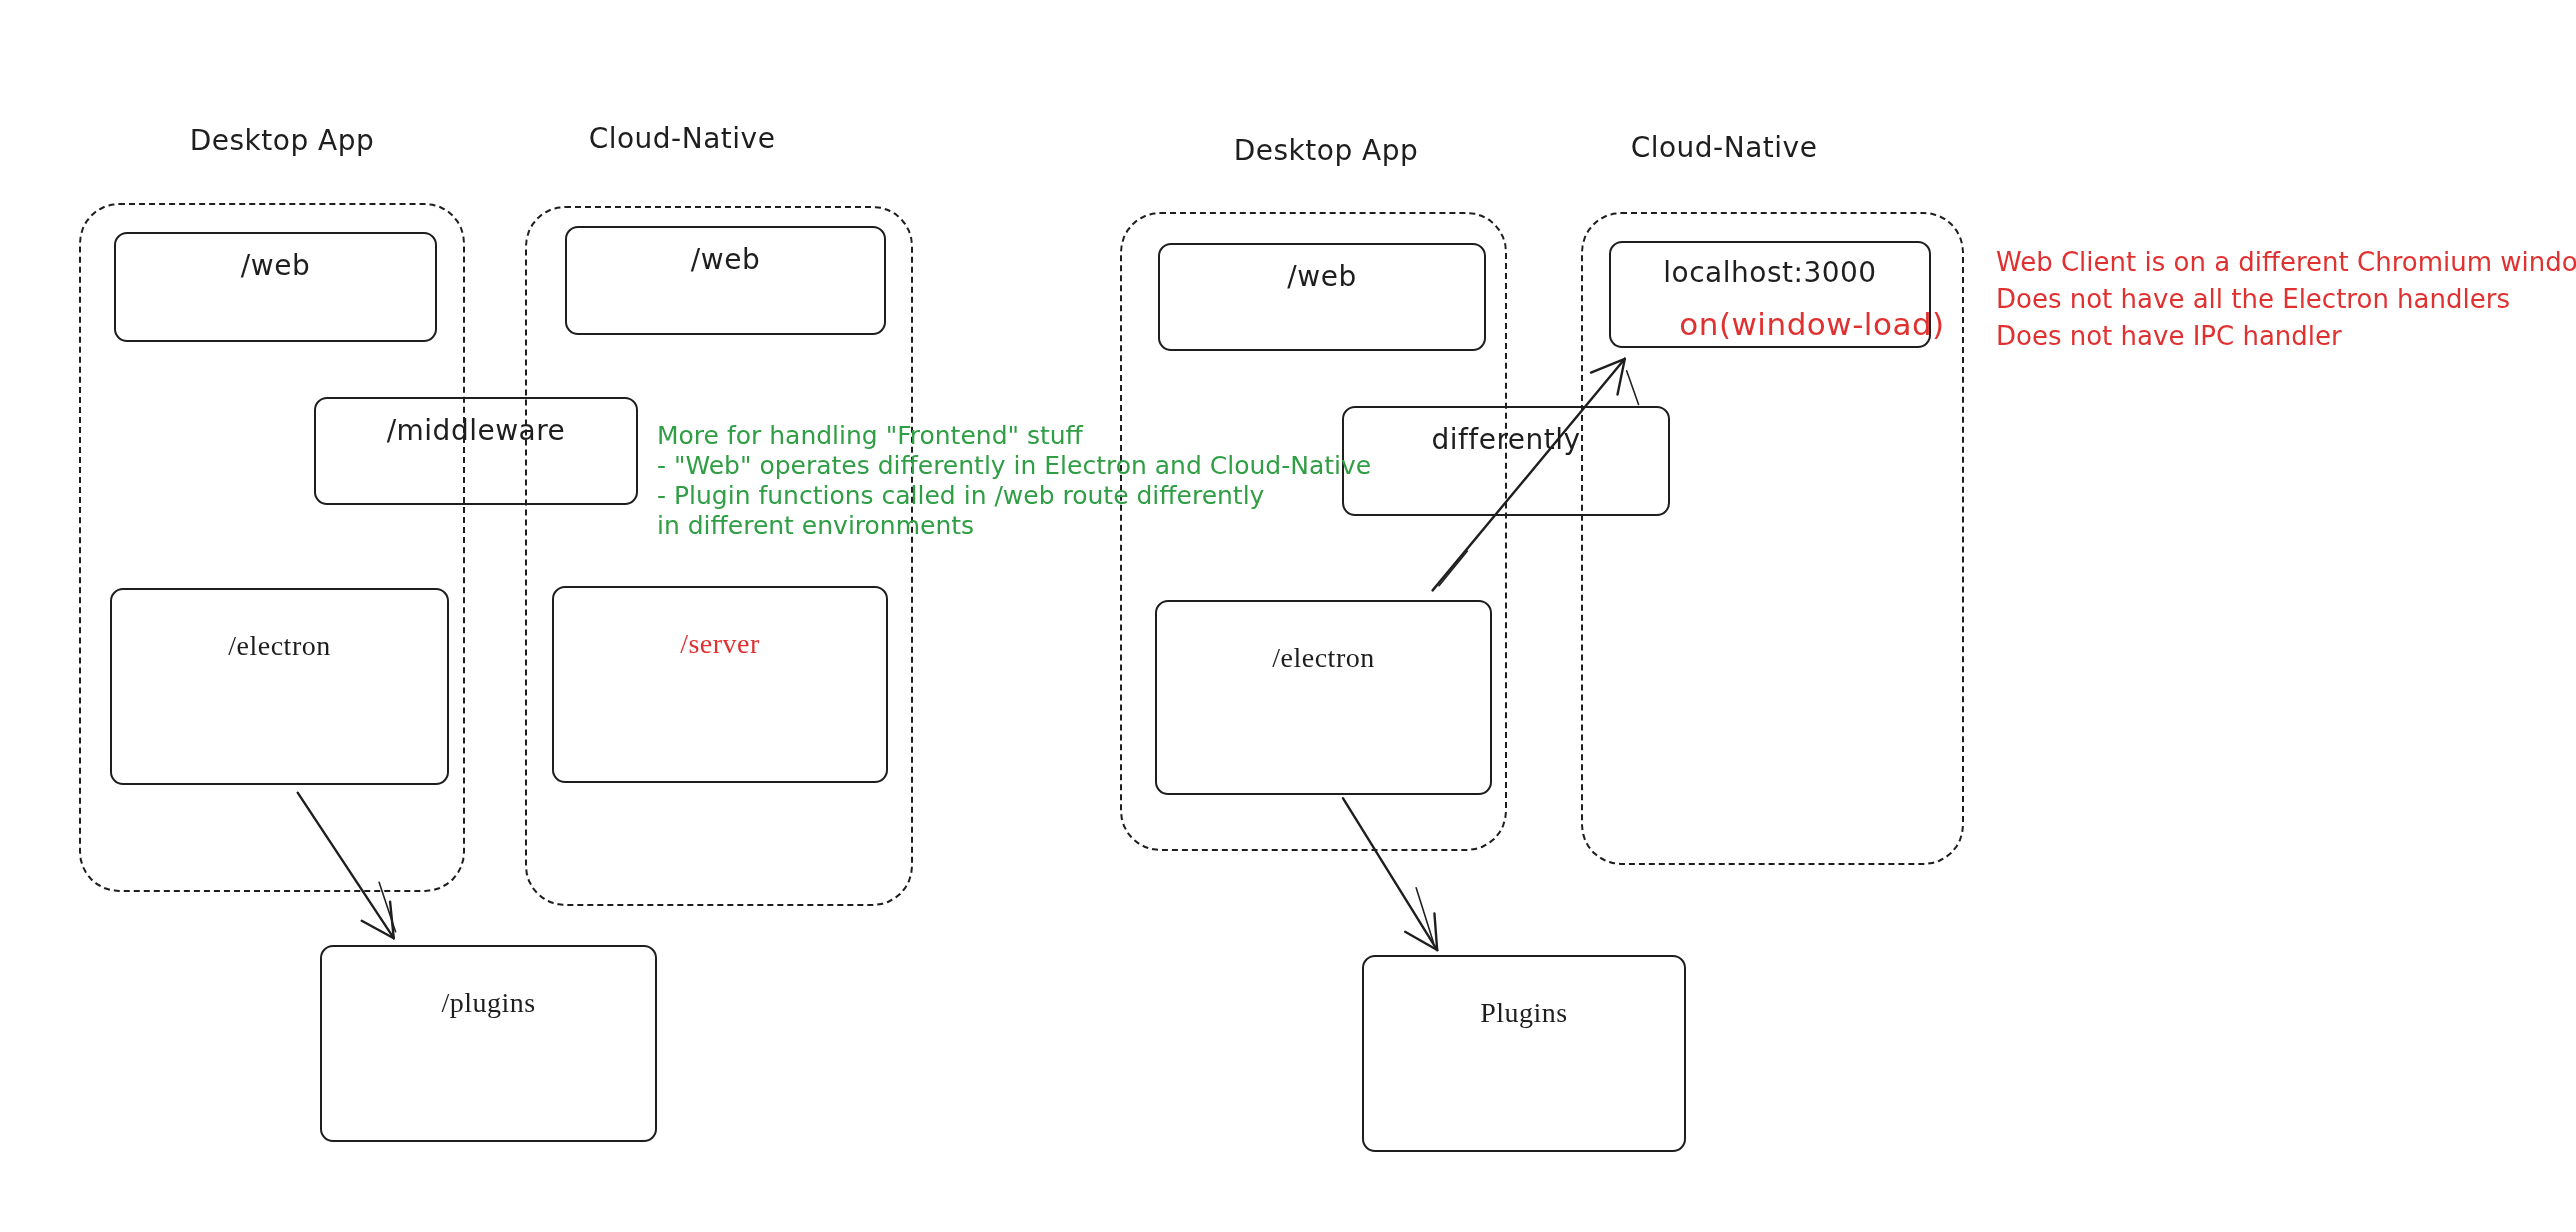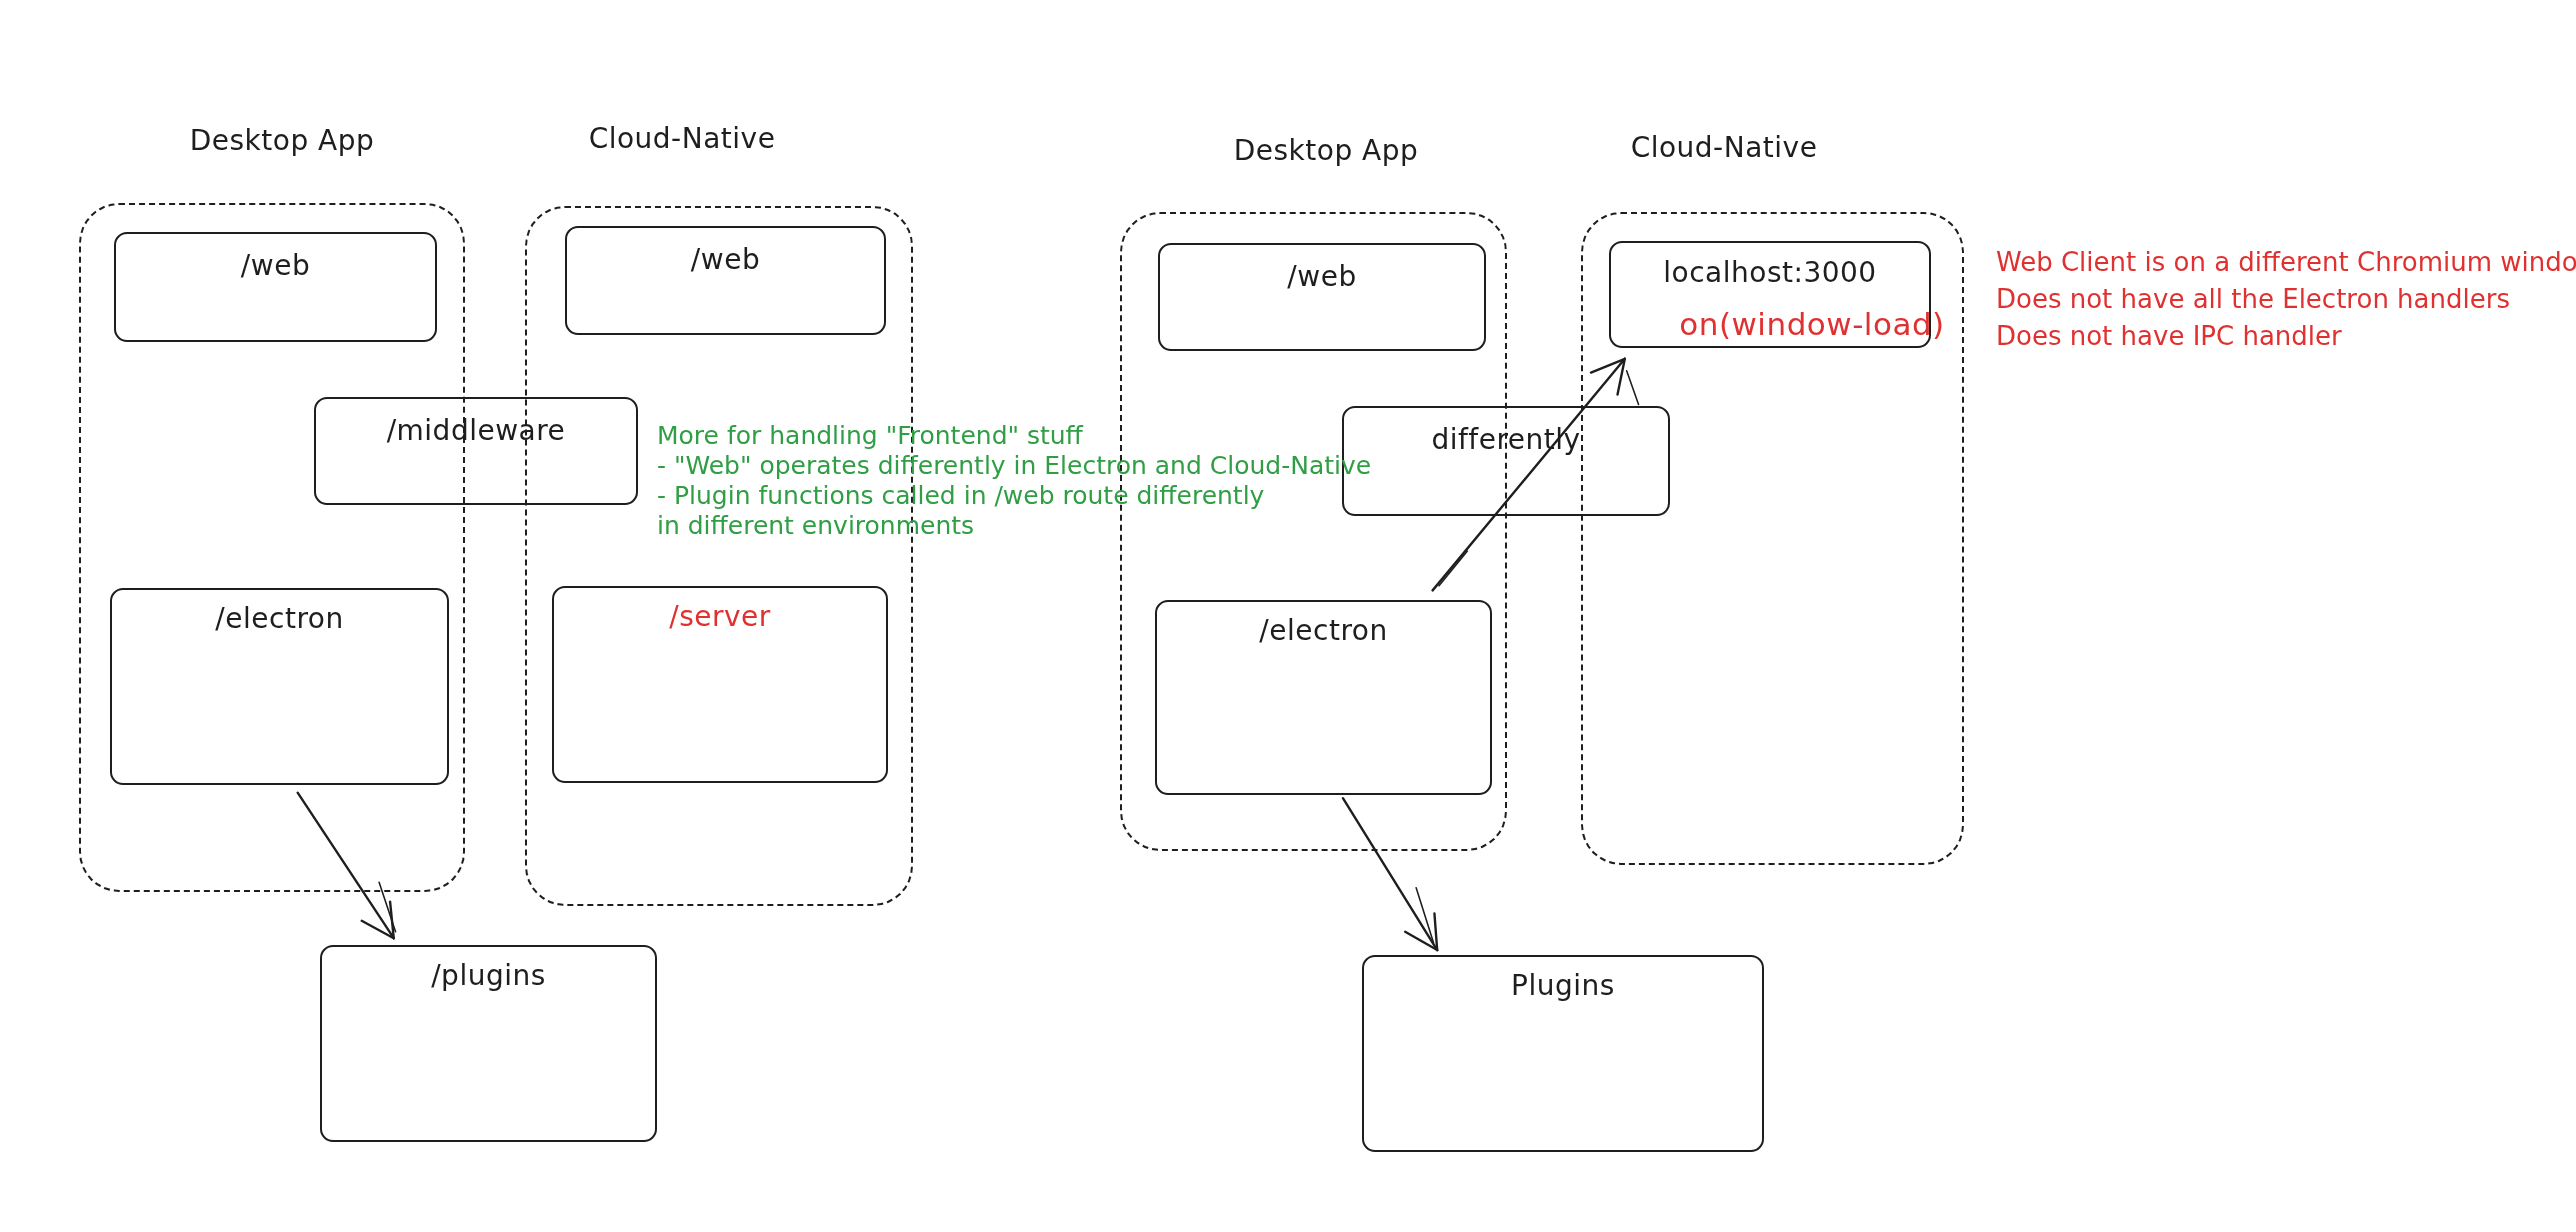--- a/index.html
+++ b/index.html
@@ -43,21 +43,21 @@
     background:transparent;
     box-sizing:border-box;
     display:flex;
     justify-content:center;
     align-items:flex-start;
     font-size:28px;
     letter-spacing:0.5px;
     white-space:nowrap;
   }
   .node.small{padding-top:14.6px;}
-  .node.tall{padding-top:12px;}
+  .node.tall{padding-top:40px;font-family:Liberation Serif, serif;}
   .node .red-text{color:var(--red);}
   .node.col{flex-direction:column;align-items:center;justify-content:flex-start;}
   .node .event-line{
     font-size:31px;
     color:var(--red);
     margin-top:17px;
     transform:translateX(42px);
   }
   
   .note{position:absolute;white-space:nowrap;}
@@ -125,21 +125,21 @@
   <div class="node small col z2" style="left:1609px;top:241px;width:322px;height:107px;padding-top:13px;">
     <span>localhost:3000</span>
     <span class="event-line">on(window-load)</span>
   </div>
   <div class="node small z2" style="left:1342px;top:406px;width:328px;height:110px;">
     <span>differently</span>
   </div>
   <div class="node tall z2" style="left:1155px;top:600px;width:337px;height:195px;">
     <span>/electron</span>
   </div>
-  <div class="node tall z2" style="left:1362px;top:955px;width:402px;height:197px;">
+  <div class="node tall z2" style="left:1362px;top:955px;width:324px;height:197px;">
     <span>Plugins</span>
   </div>
 
   <div class="note green z3" style="left:657px;top:421px;">
     <div>More for handling "Frontend" stuff</div>
     <div>- "Web" operates differently in Electron and Cloud-Native</div>
     <div>- Plugin functions called in /web route differently</div>
     <div>in different environments</div>
   </div>
 

